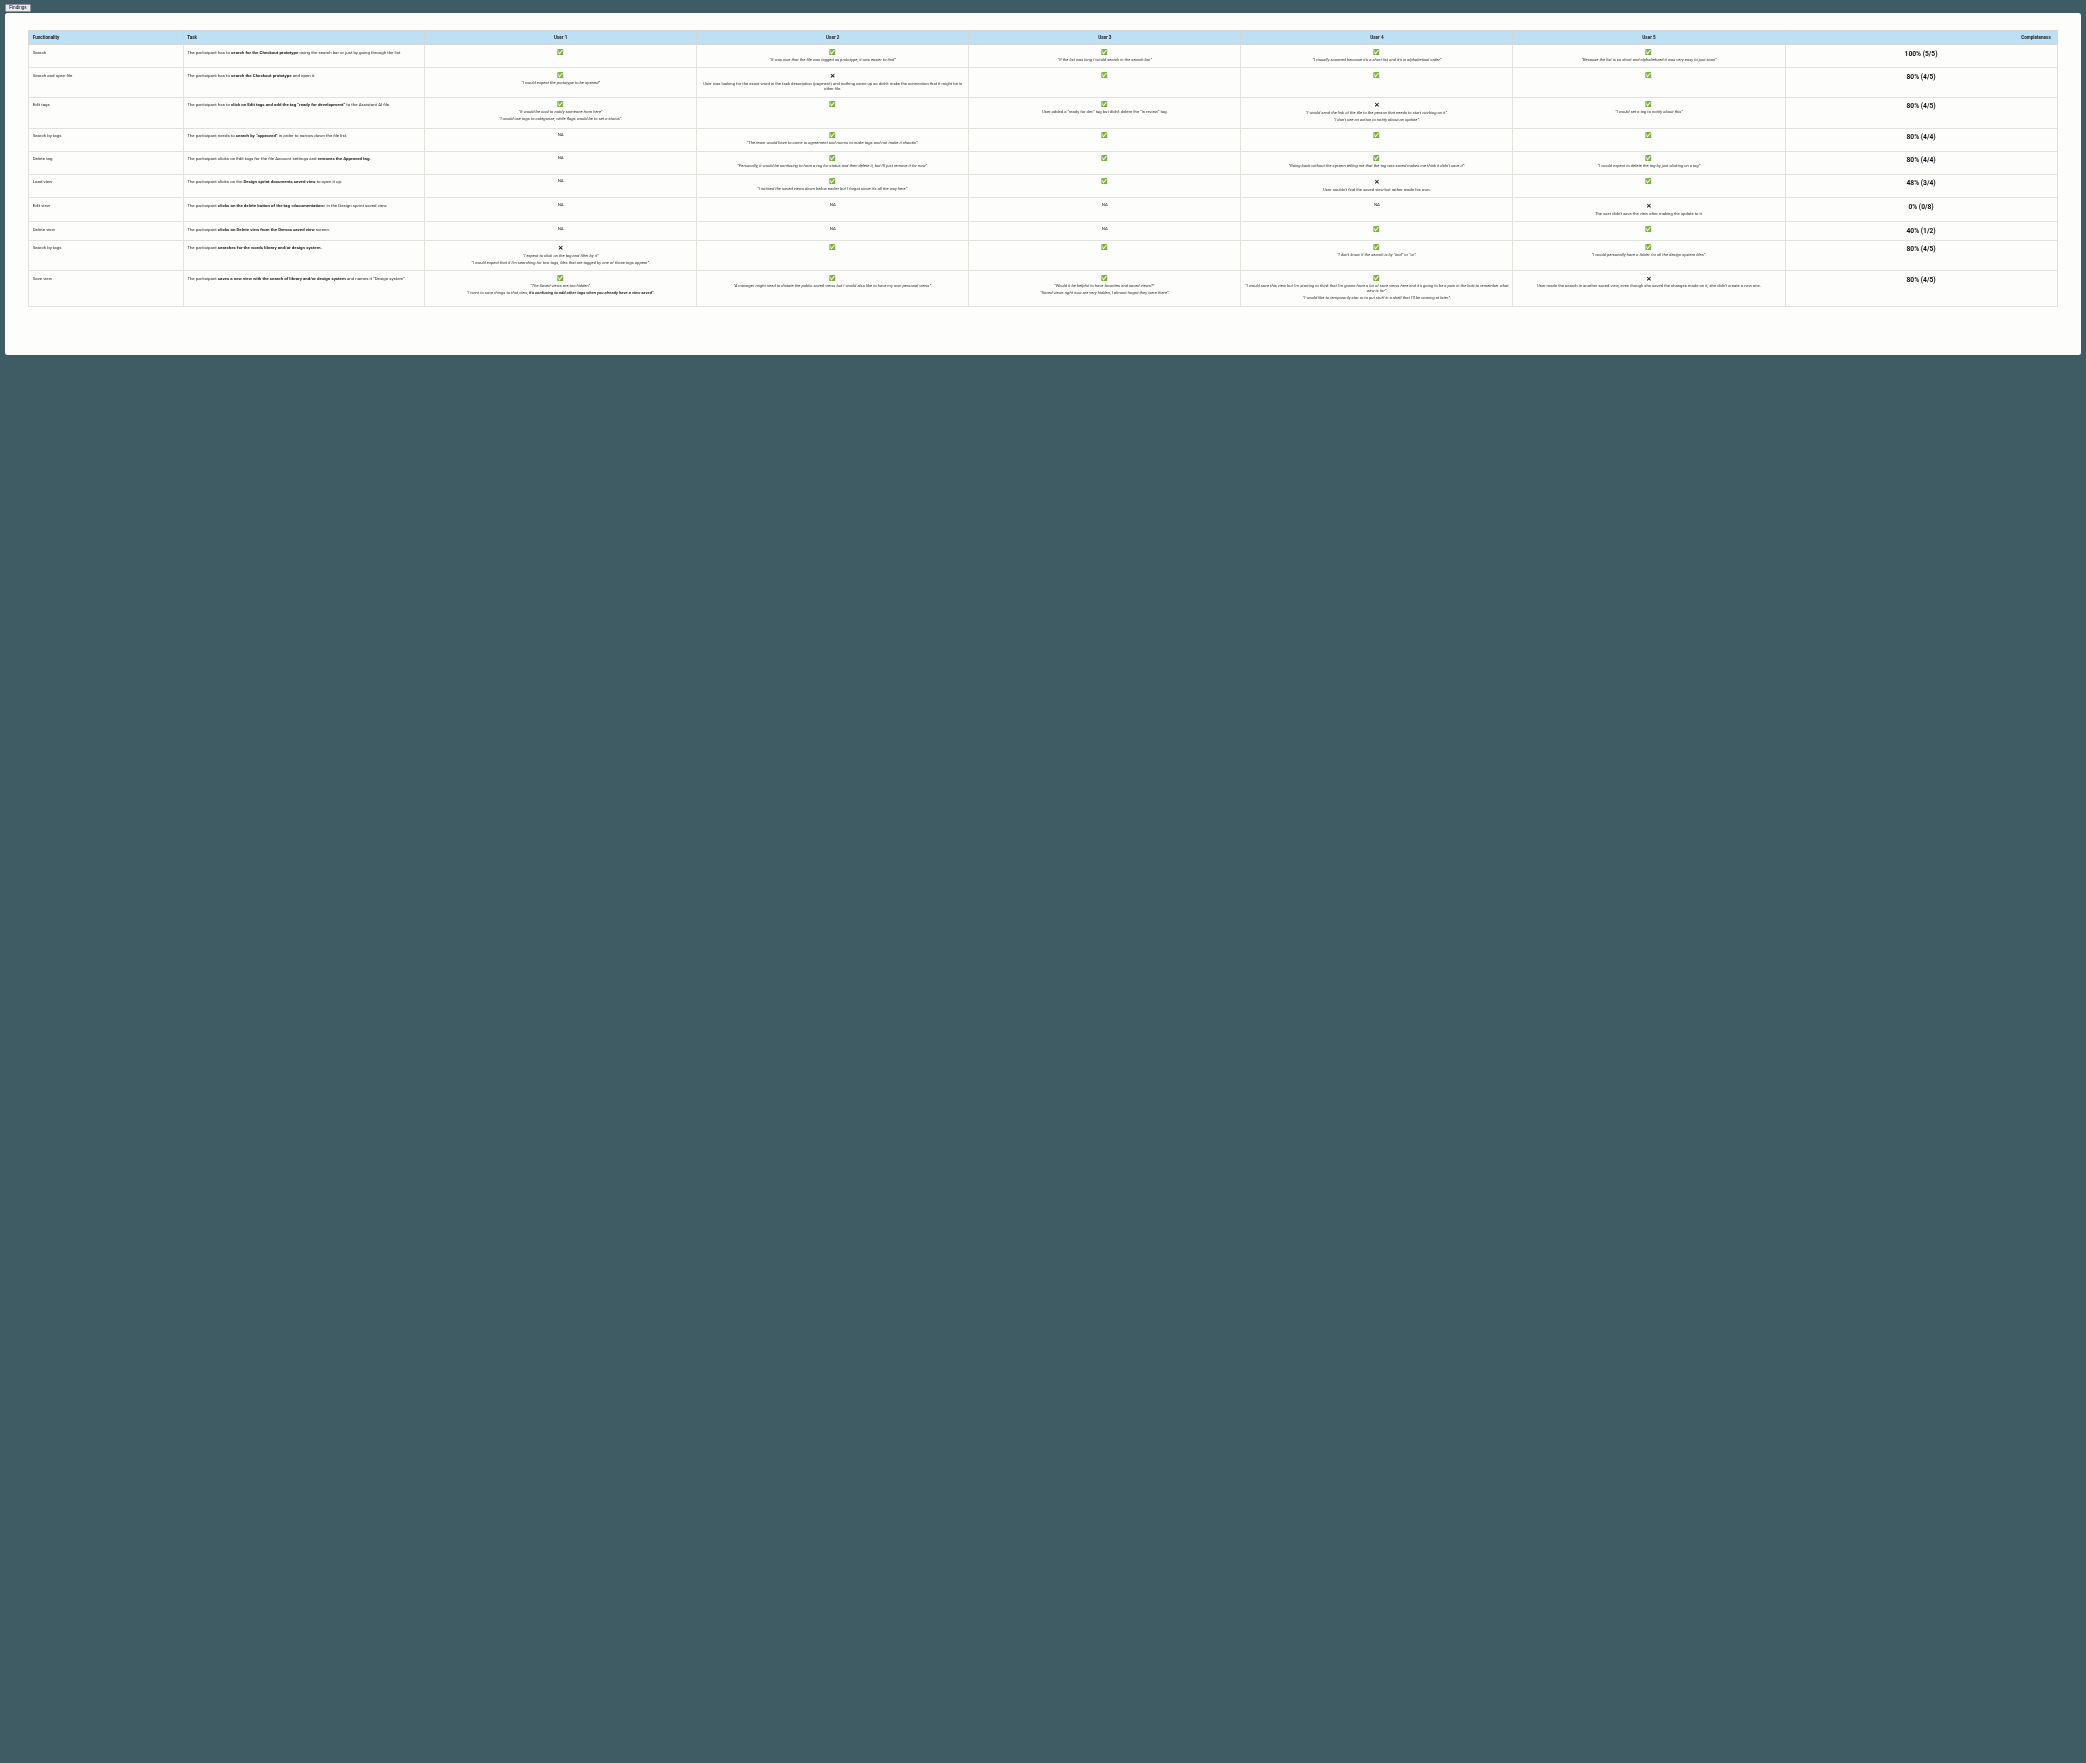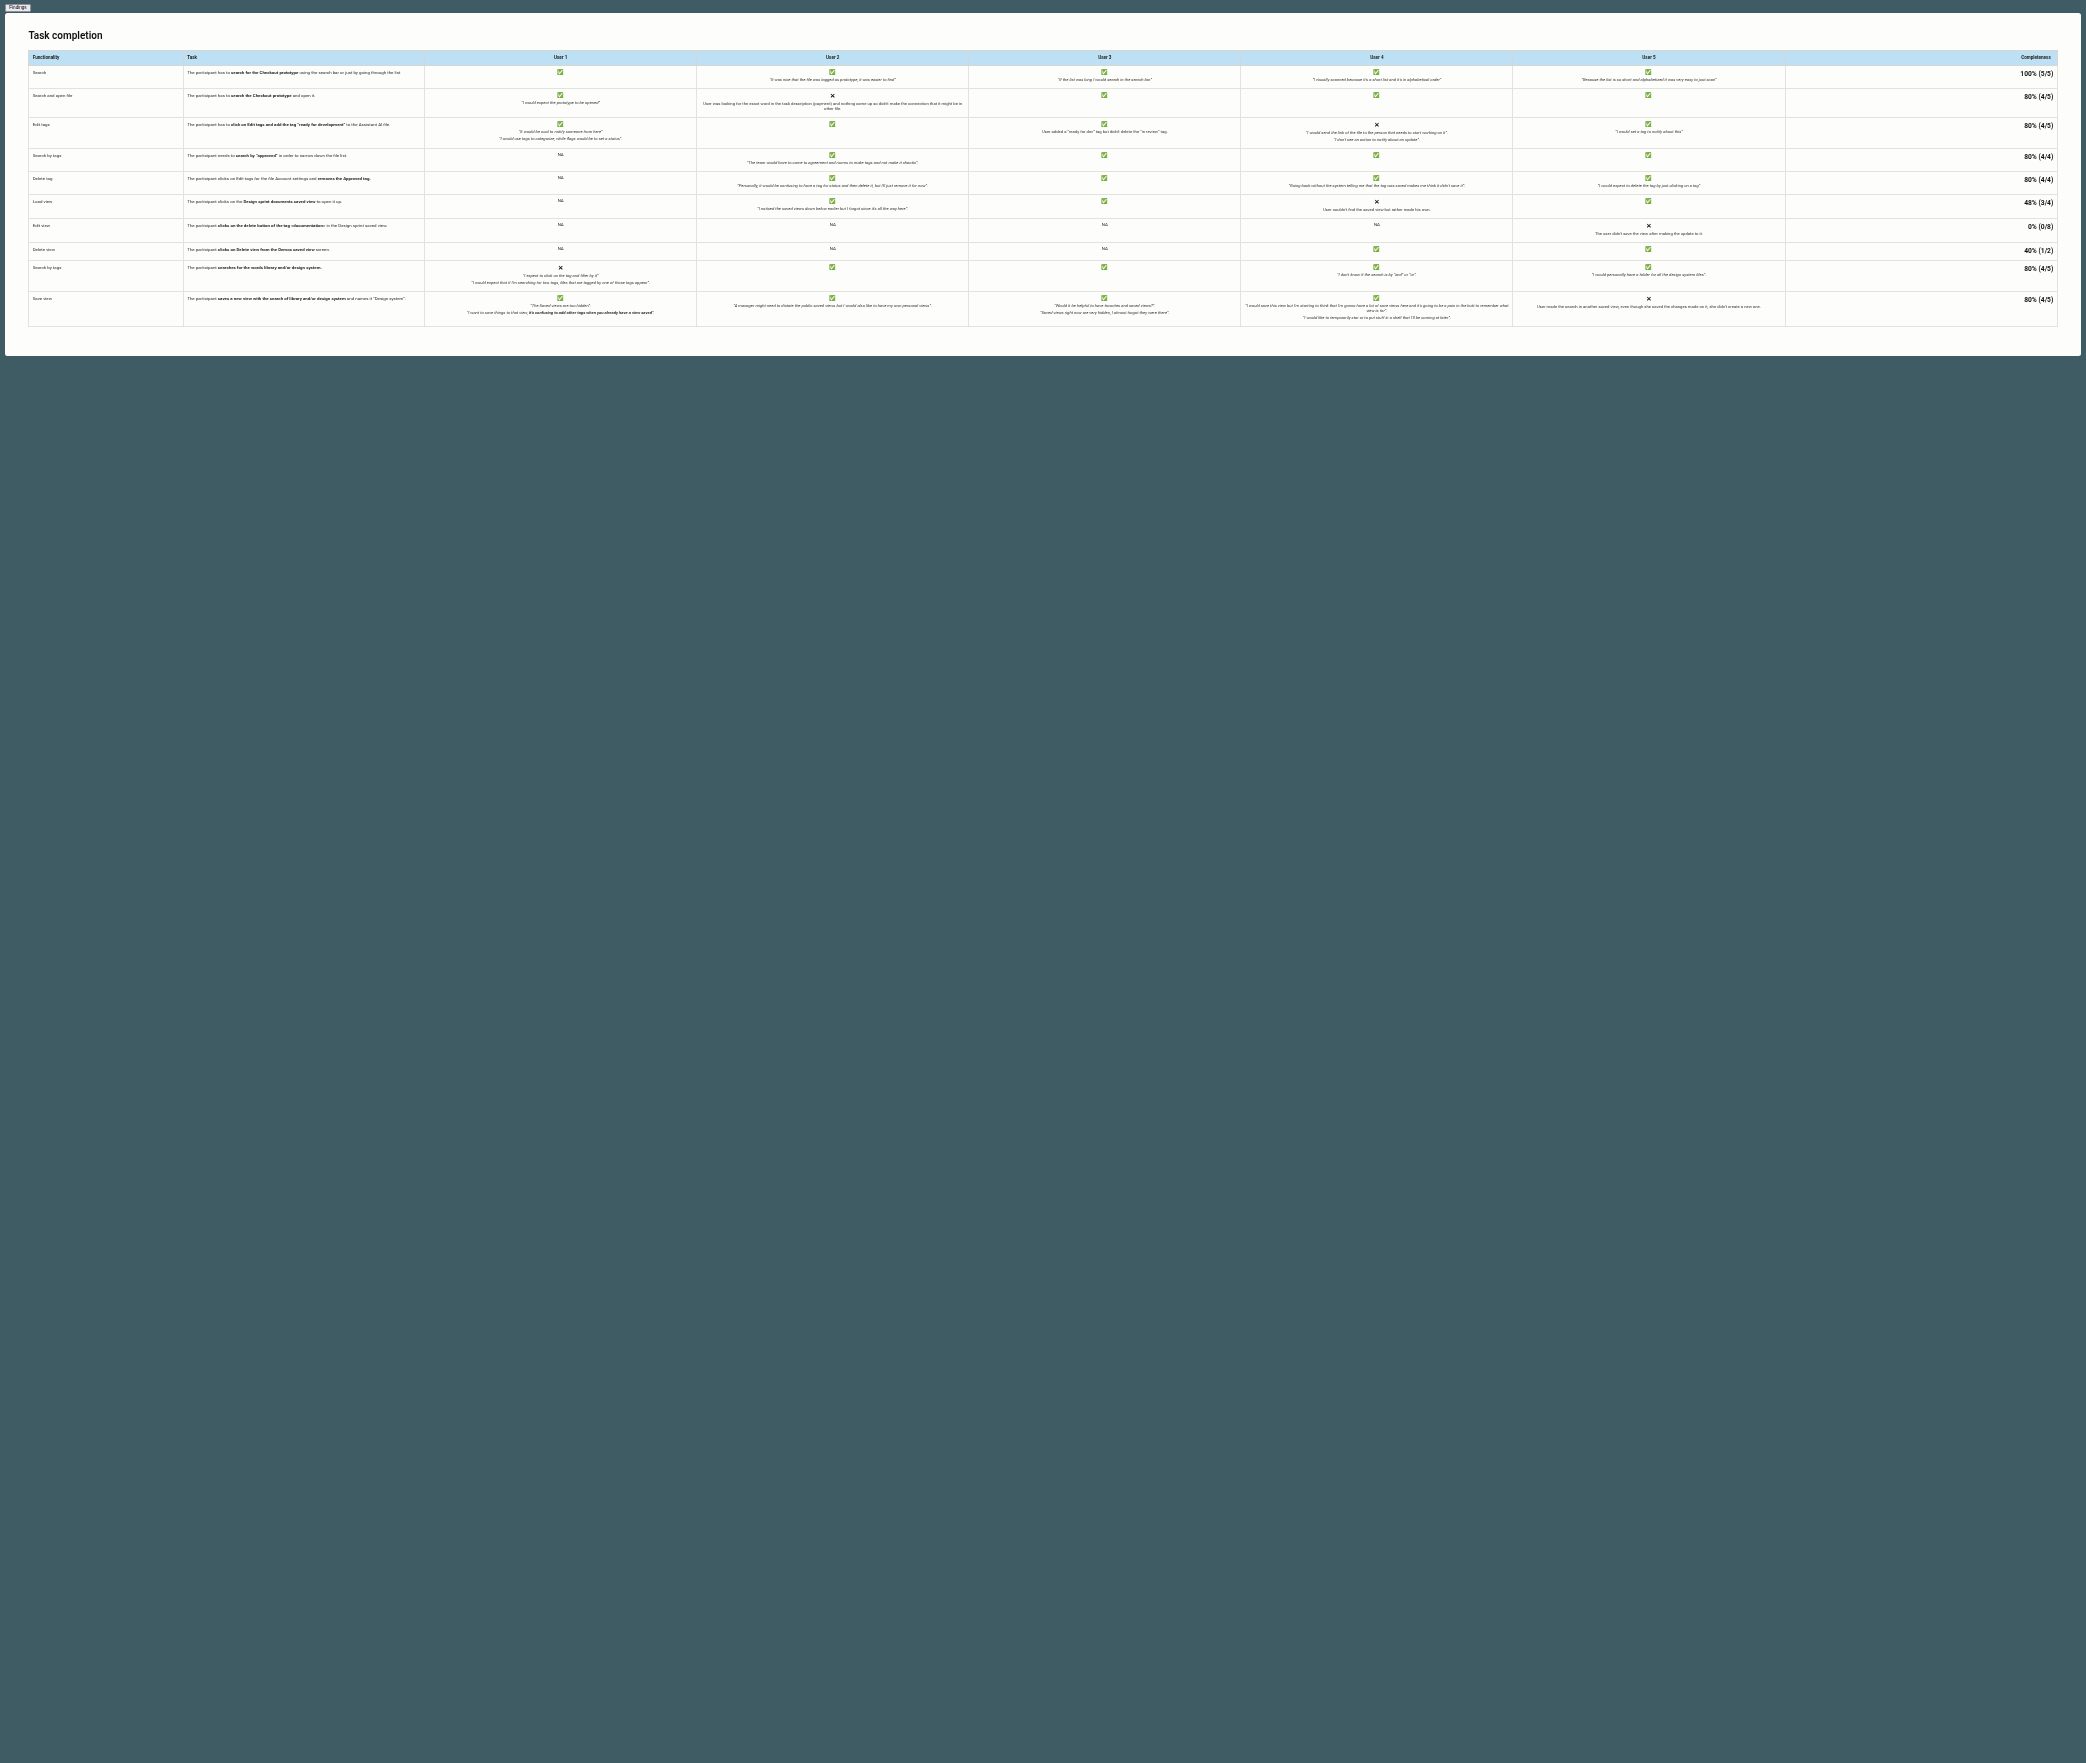--- a/index.html
+++ b/index.html
@@ -56,21 +56,21 @@
   }
   col.func-col { width: 7.5%; }
   col.task-col { width: 11.7%; }
   col.user-col { width: 13.2%; }
   col.comp-col { width: 13.2%; }
 
   td.func-cell { font-size: 4.4px; font-weight: 400; }
   td.task-cell { font-size: 4.4px; line-height: 1.35; }
   td.task-cell b { font-weight: 700; }
   td.user-cell { text-align: center; }
-  td.comp-cell { text-align: right; padding-right: 5.8px; }
+  td.comp-cell { text-align: center; padding-right: 5.8px; }
 
   .status { font-size: 5.4px; display: block; margin-bottom: 1.7px; line-height: 1; }
   .status.na { font-size: 4.4px; font-weight: 400; }
   .cross { font-weight: 700; font-size: 6.3px; color: #111; }
   .note {
     font-size: 4.2px;
     font-style: italic;
     color: #333;
     line-height: 1.35;
     display: block;
@@ -80,21 +80,20 @@
   .comp-val { font-size: 6.7px; font-weight: 700; color: #111; }
 </style>
 </head>
 <body>
 
 
 
 <button class="tab-btn">Findings</button>
 
 <div class="page">
-  <h1 class="title">Task completion</h1>
 
   <table class="tc">
     <colgroup>
       <col class="func-col">
         <col class="task-col">
       <col class="user-col">
         <col class="user-col">
         <col class="user-col">
         <col class="user-col">
         <col class="user-col">

